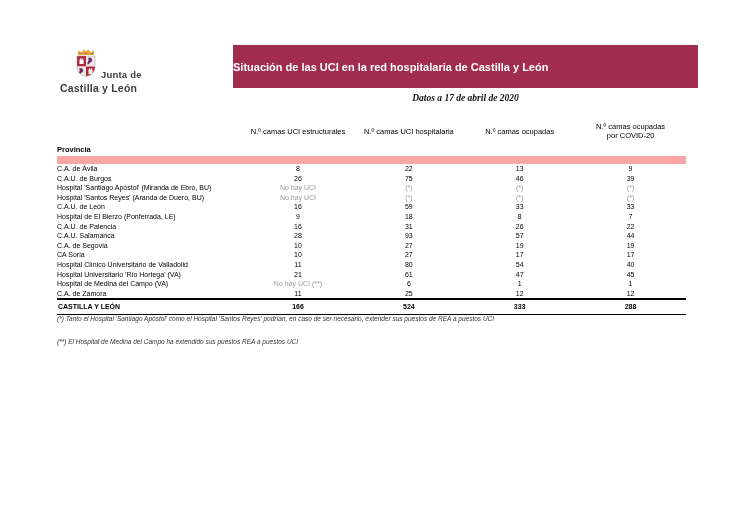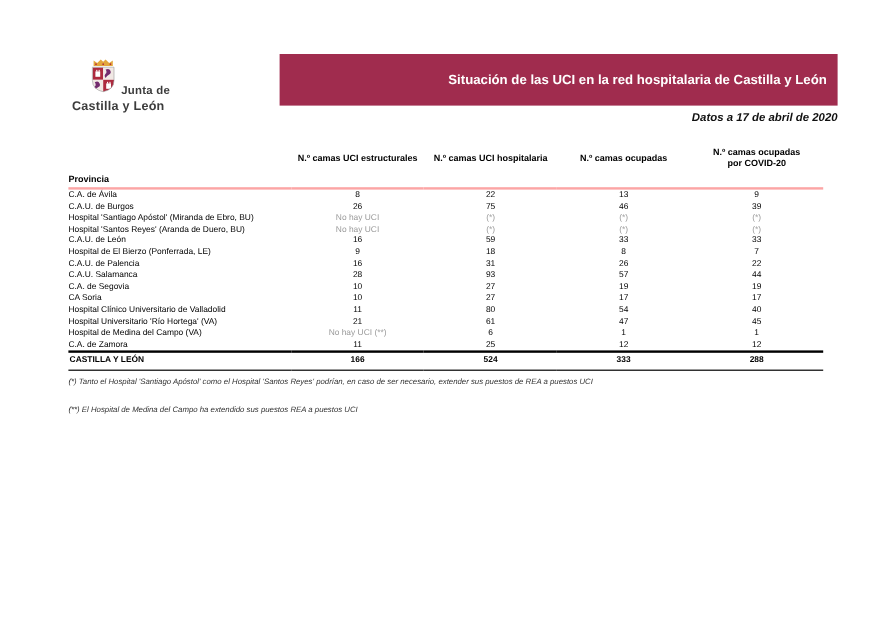--- a/index.html
+++ b/index.html
@@ -16,40 +16,40 @@
   
   .logo { position:absolute; left:60px; top:49px; width:130px; }
   .logo-row { display:flex; align-items:flex-end; gap:4px; margin-left:15px; }
   .logo-junta { font-weight:bold; font-size:9.5px; color:#3c3c3c; padding-bottom:1px; letter-spacing:.2px; }
   .logo-cyl { font-weight:bold; font-size:10.5px; color:#3c3c3c; margin-top:1px; letter-spacing:.2px; }
 
   
   .banner {
     position:absolute; left:233px; top:45px; width:465px; height:43px;
     background:#A02C4E; color:#ffffff;
-    display:flex; align-items:center; justify-content:flex-end;
+    display:flex; align-items:center; justify-content:flex-start;
     padding-right:9px; box-sizing:border-box;
     font-size:11px; font-weight:bold;
   }
   .dateline {
     position:absolute; left:233px; top:93px; width:465px;
-    text-align:right; font-size:9.5px; font-weight:bold; font-style:italic; color:#111;
+    text-align:center; font-size:9.5px; font-weight:bold; font-style:italic; color:#111;font-family:Liberation Serif, serif;
   }
 
   
   .table-wrap { position:absolute; left:57px; top:120px; width:629px; }
   table { width:100%; border-collapse:collapse; table-layout:fixed; }
   thead th.colhead {
-    font-size:7.5px; font-weight:bold; text-align:center; vertical-align:middle;
+    font-size:7.5px; font-weight:normal; text-align:center; vertical-align:middle;
     padding:2px 0 5px 0; line-height:9px; white-space:nowrap;margin-left:40px;
   }
   .th-line:empty { display:none; }
   .prov-row th {
     font-size:7.5px; font-weight:bold; text-align:left;
-    border-bottom:2px solid #fca5a5; padding:0 0 2px 0; line-height:9px;
+    border-bottom:8px solid #fca5a5; padding:0 0 2px 0; line-height:9px;
   }
   tbody td {
     font-size:7px; line-height:9.6px; padding:0; text-align:center;
     white-space:nowrap; overflow:hidden;
   }
   tbody td.name { text-align:left; }
   tbody td.muted { color:#9a9a9a; }
   tfoot td {
     font-weight:bold; font-size:7px; line-height:11.5px; text-align:center;
     border-top:2px solid #000; border-bottom:1.5px solid #000; white-space:nowrap;

